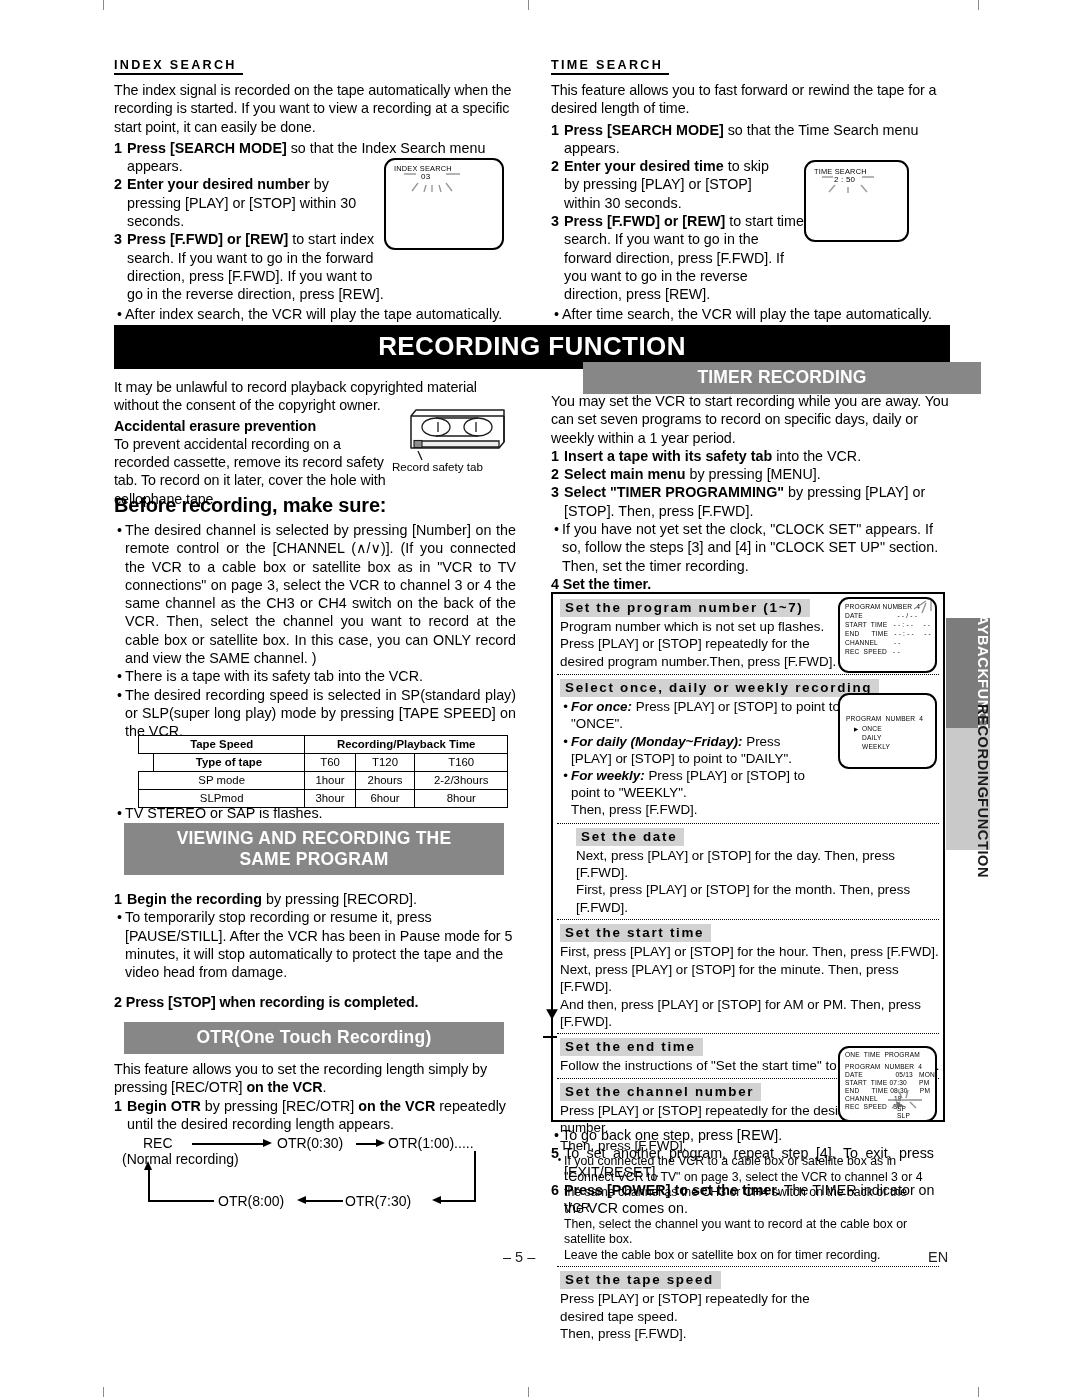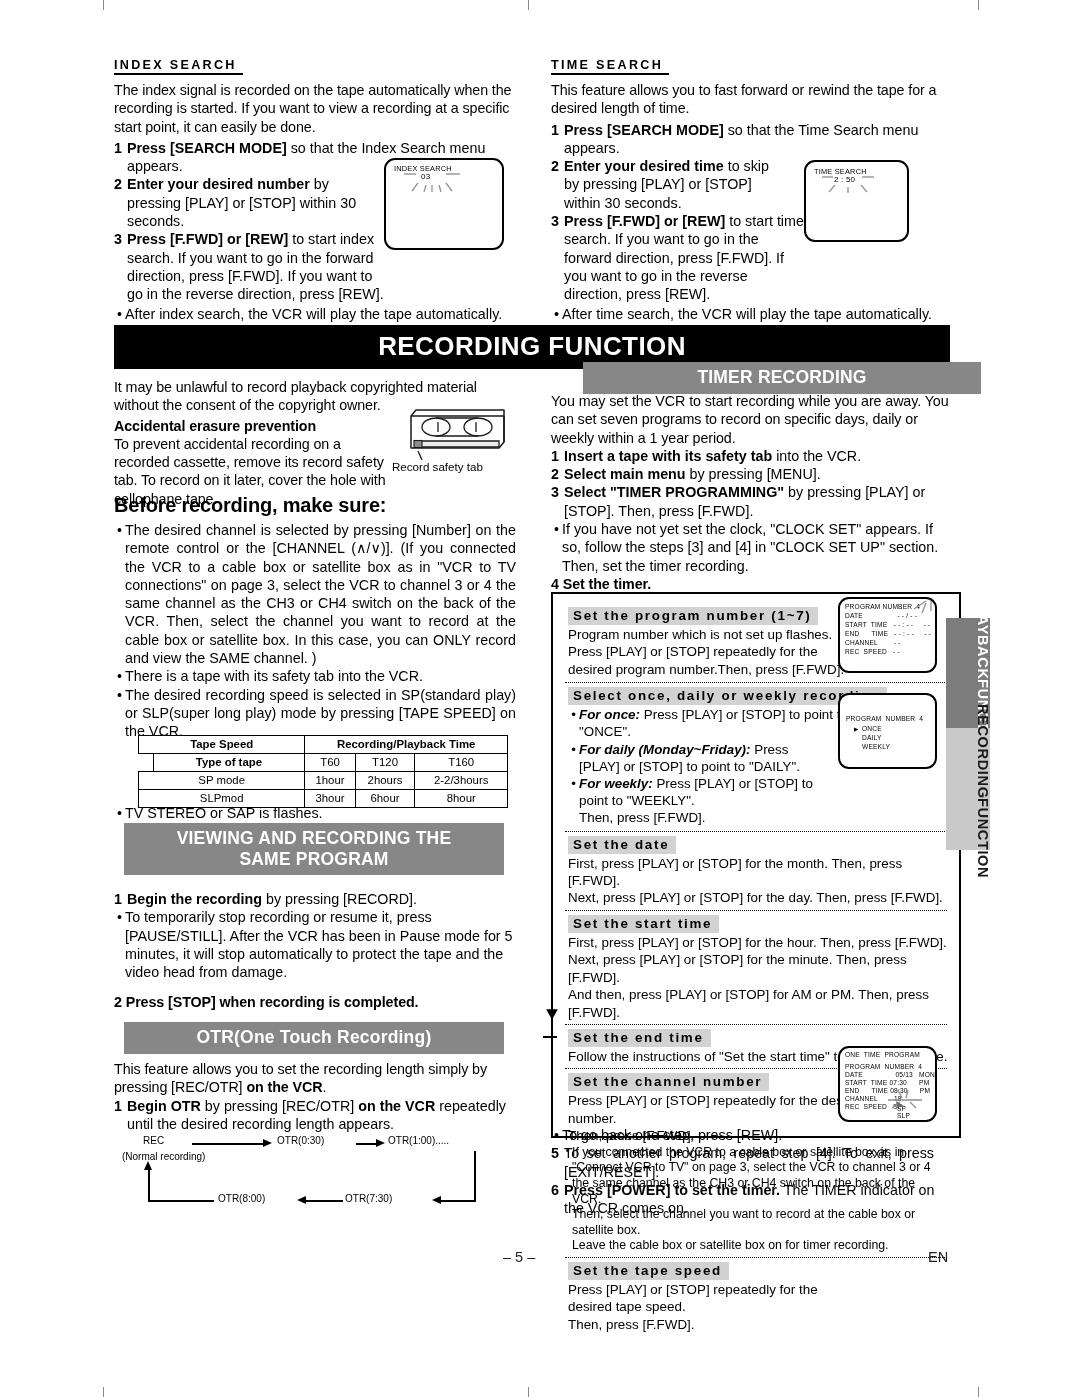--- a/index.html
+++ b/index.html
@@ -62,41 +62,41 @@
   .osd{
     position:absolute;border:2.2px solid #000;border-radius:11px;
     background:#fff;font-size:7.4px;line-height:1.25;
     font-family:"Liberation Sans","DejaVu Sans",sans-serif;
     letter-spacing:.2px;overflow:hidden;
   }
   .osd .l{position:absolute;white-space:pre;}
   .flash{position:absolute;pointer-events:none;}
 
   
-  .tbox{border:2px solid #000;padding:8px;}
+  .tbox{border:2px solid #000;padding:0;}
   .subhead{
     display:inline-block;background:#d2d2d2;font-weight:bold;
     font-size:13.4px;letter-spacing:1.7px;padding:1px 7px 2px 5px;
   }
   .dashrule{border-top:1.6px dotted #000;margin:4px 0 4px;}
 
   
   .vtab{
     position:absolute;writing-mode:vertical-rl;
     text-align:center;font-weight:bold;letter-spacing:.6px;
     font-size:14.6px;line-height:1.02;
   }
   .vtab.dark{background:#7c7c7c;color:#fff;}
   .vtab.light{background:#c9c9c9;color:#1a1a1a;}
 
   
   .cass{position:absolute;}
 
   
-  .flow{position:absolute;font-size:10px;}
+  .flow{position:absolute;font-size:14px;}
   .flow .lbl{position:absolute;white-space:pre;line-height:1.15;}
   .ln{position:absolute;background:#000;}
   .ln.h{height:1.6px;}
   .ln.v{width:1.6px;}
   .arrow{position:absolute;width:0;height:0;}
   .arrow.r{border-left:9px solid #000;border-top:4.5px solid transparent;border-bottom:4.5px solid transparent;}
   .arrow.l{border-right:9px solid #000;border-top:4.5px solid transparent;border-bottom:4.5px solid transparent;}
   .arrow.u{border-bottom:9px solid #000;border-left:4.5px solid transparent;border-right:4.5px solid transparent;}
 
   .footer{position:absolute;font-size:14.5px;color:#222;}
@@ -381,25 +381,25 @@
         </div>
         <div class="bul" style="font-size:13.4px;">
           <span class="dot">•</span>
           <span class="txt" style="max-width:250px;"><span class="b i">For weekly:</span><span> Press [PLAY] or [STOP] to point to "WEEKLY".</span></span>
         </div>
         <div style="padding-left:11px;">Then, press [F.FWD].</div>
       </div>
     </div>
     <div class="dashrule" style="margin:4px 4px 3px;"></div>
 
-    <div style="padding:0 0 0 7px;">
+    <div style="padding:0 0 0 7px;margin-left:16px;">
       <div class="subhead">Set the date</div>
       <div style="font-size:13.4px;line-height:1.3;margin-top:1px;">
+        <div>Next, press [PLAY] or [STOP] for the day. Then, press [F.FWD].</div>
         <div>First, press [PLAY] or [STOP] for the month. Then, press [F.FWD].</div>
-        <div>Next, press [PLAY] or [STOP] for the day. Then, press [F.FWD].</div>
       </div>
     </div>
     <div class="dashrule" style="margin:3px 4px 3px;"></div>
 
     <div style="padding:0 0 0 7px;">
       <div class="subhead">Set the start time</div>
       <div style="font-size:13.4px;line-height:1.3;margin-top:1px;">
         <div>First, press [PLAY] or [STOP] for the hour. Then, press [F.FWD].</div>
         <div>Next, press [PLAY] or [STOP] for the minute. Then, press [F.FWD].</div>
         <div>And then, press [PLAY] or [STOP] for AM or PM. Then, press [F.FWD].</div>

